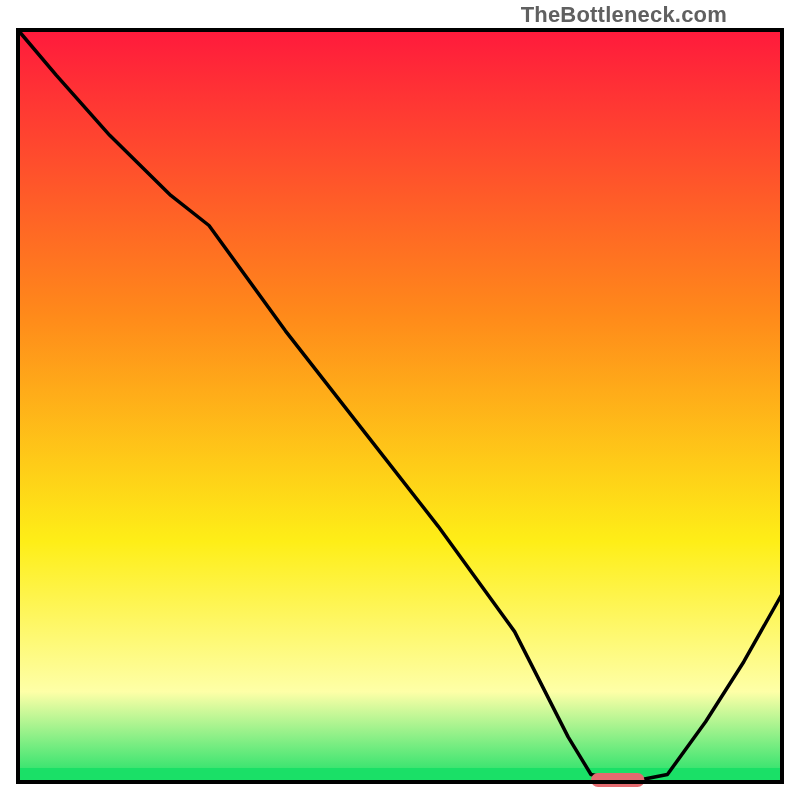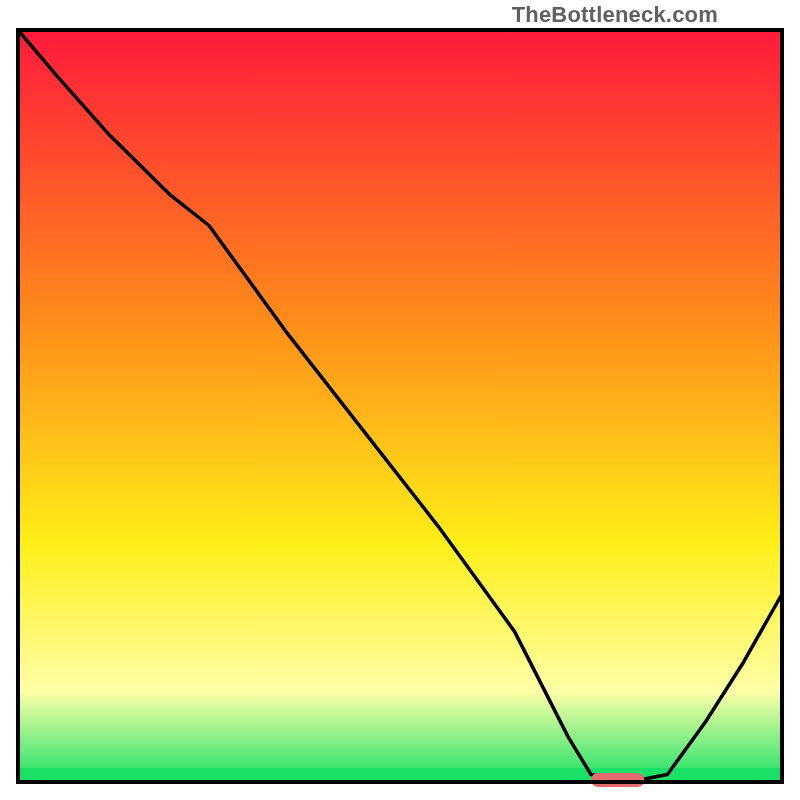--- a/index.html
+++ b/index.html
@@ -7,20 +7,21 @@
     padding: 0;
     width: 800px;
     height: 800px;
     background: #ffffff;
     font-family: Arial, Helvetica, sans-serif;
   }
   .stage {
     position: relative;
     width: 724px;
     height: 800px;
+    padding-left: 9px;
   }
   .watermark {
     position: absolute;
     top: 2px;
     right: 6px;
     color: #606060;
     font-size: 22px;
     font-weight: 600;
     letter-spacing: 0.2px;
   }

